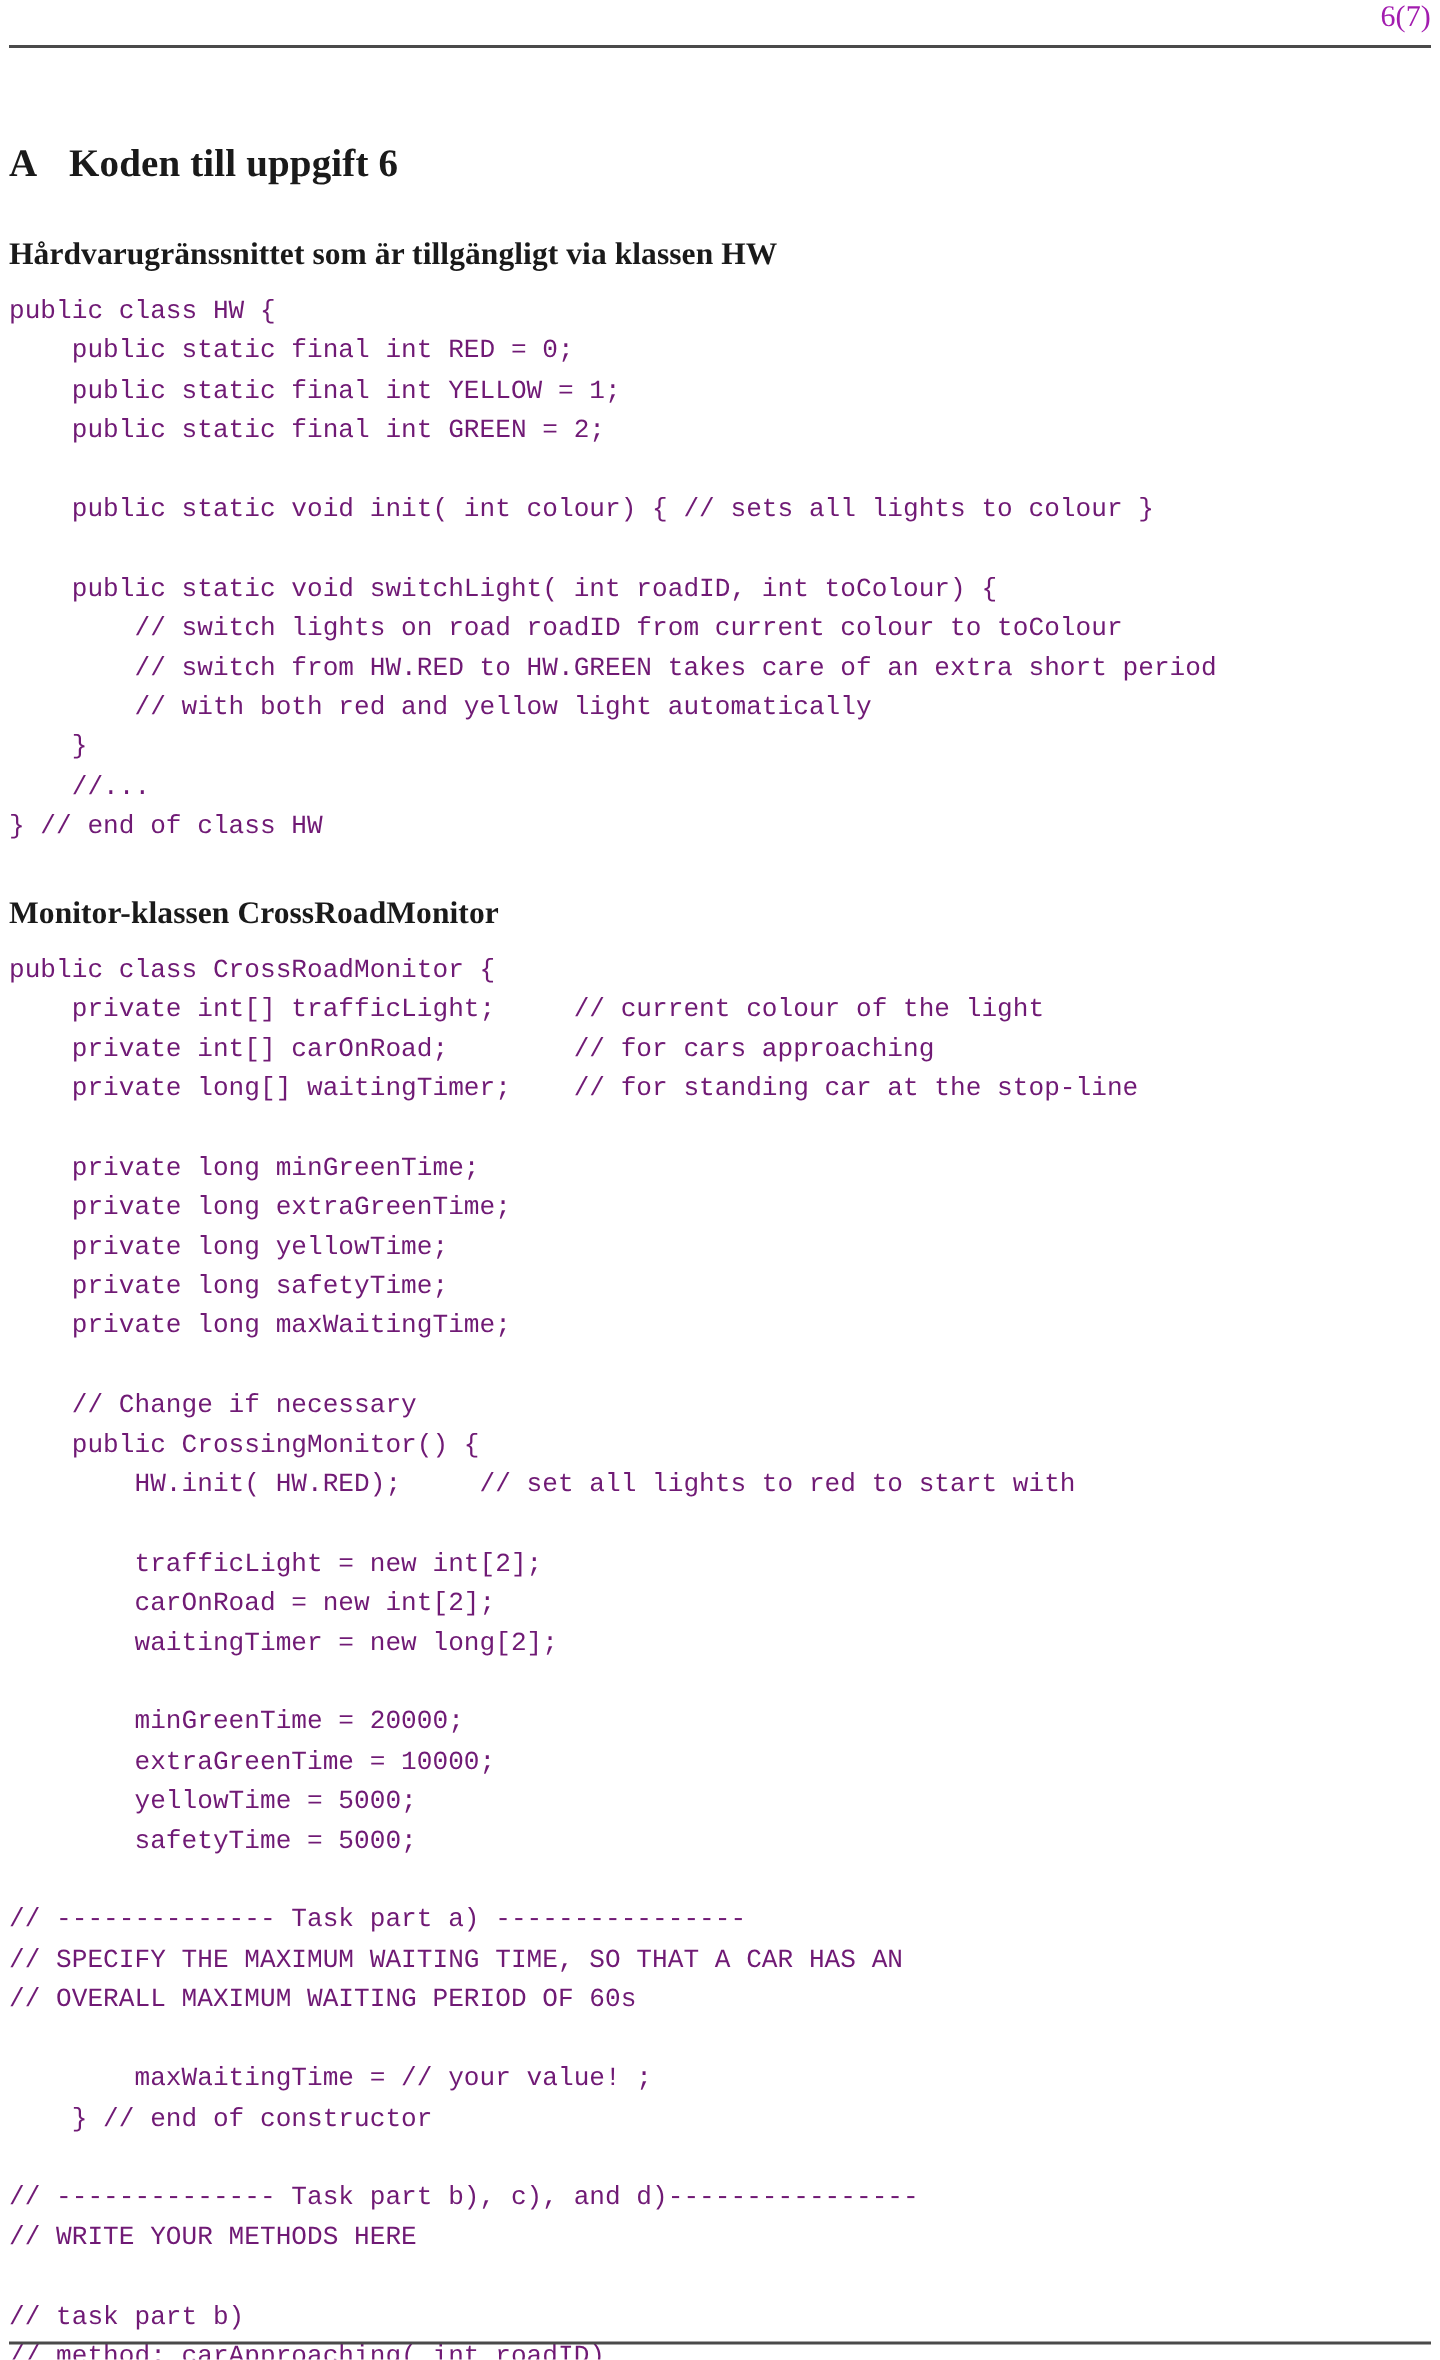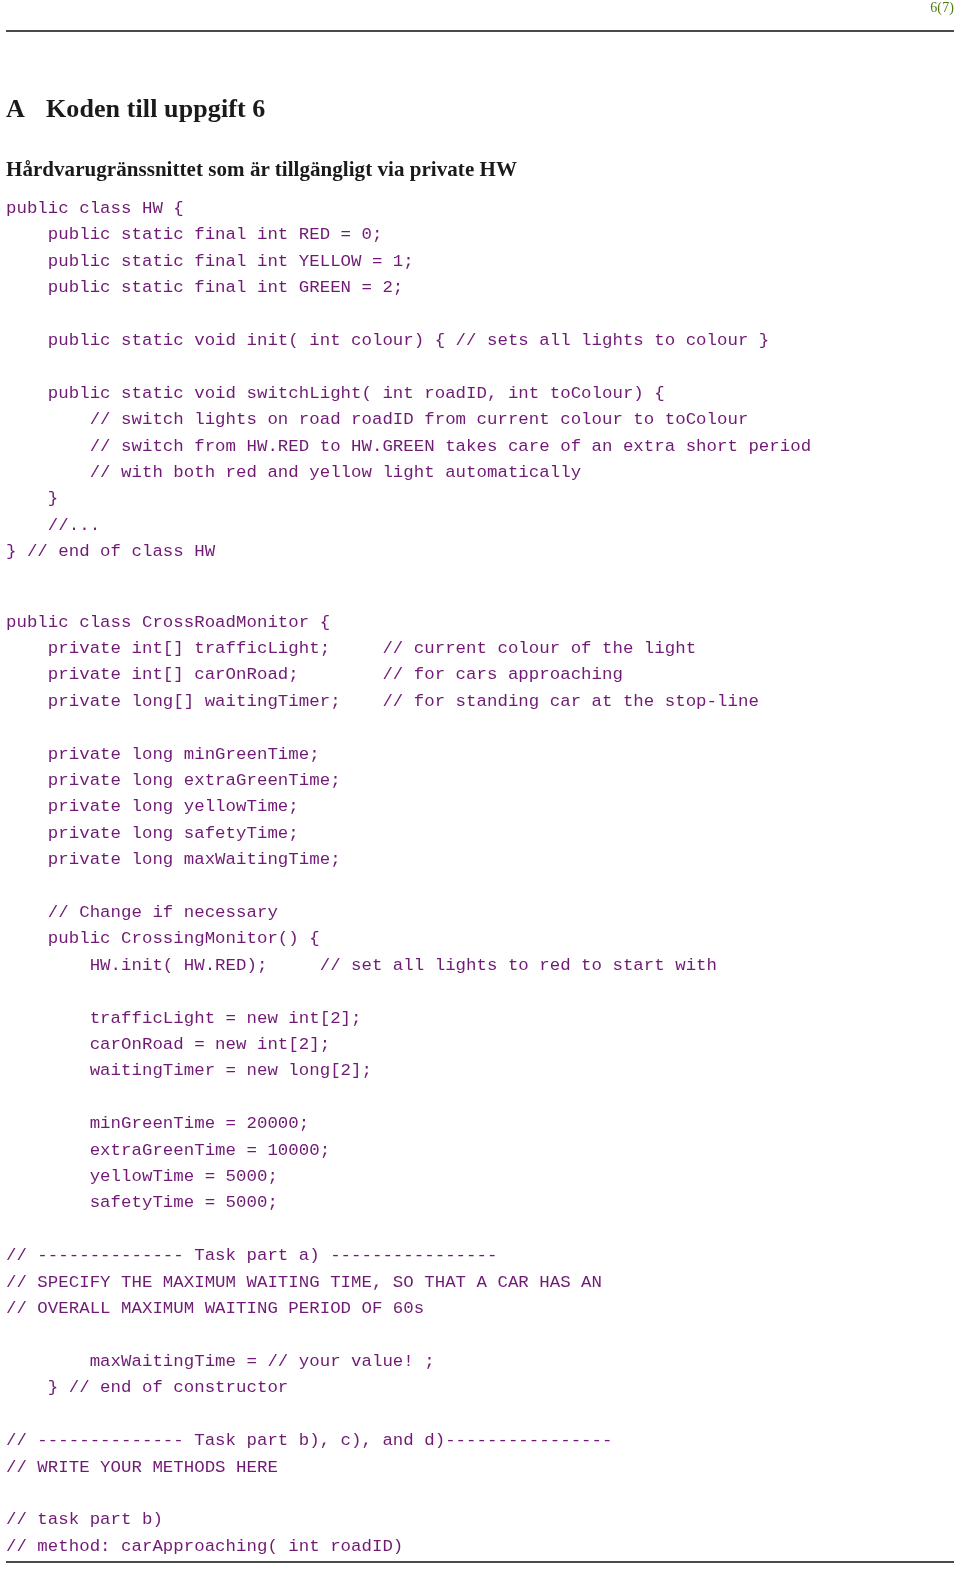--- a/index.html
+++ b/index.html
@@ -29,23 +29,23 @@
     top: 0;
     left: 6px;
     right: 6px;
     height: 34px;
   }
   .page-number {
     position: absolute;
     right: 0;
     top: 1px;
     font-family: "Liberation Serif", "DejaVu Serif", serif;
-    font-size: 14px;
+    font-size: 20px;
     line-height: 1;
-    color: #4d7c0f;
+    color: #a21caf;
     letter-spacing: 0.1px;
   }
   .header-rule {
     position: absolute;
     left: 0;
     right: 0;
     top: 30px;
     height: 2px;
     background: #4a4a4a;
   }
@@ -122,41 +122,42 @@
   </div>
 
   <div class="content">
 
     <h1 class="section-title">
       <span class="sec-letter">A</span><span>Koden till uppgift 6</span>
     </h1>
 
     <div class="gap-title-to-sub"></div>
 
-    <h2 class="sub-title">Hårdvarugränssnittet som är tillgängligt via private HW</h2>
+    <h2 class="sub-title">Hårdvarugränssnittet som är tillgängligt via klassen HW</h2>
 
     <div class="gap-sub-to-code"></div>
 
     <pre class="code">public class HW {
     public static final int RED = 0;
     public static final int YELLOW = 1;
     public static final int GREEN = 2;
 
     public static void init( int colour) { // sets all lights to colour }
 
     public static void switchLight( int roadID, int toColour) {
         // switch lights on road roadID from current colour to toColour
         // switch from HW.RED to HW.GREEN takes care of an extra short period
         // with both red and yellow light automatically
     }
     //...
 } // end of class HW</pre>
 
     <div class="gap-code-to-sub"></div>
 
+    <h2 class="sub-title">Monitor-klassen CrossRoadMonitor</h2>
 
     <div class="gap-sub-to-code"></div>
 
     <pre class="code">public class CrossRoadMonitor {
     private int[] trafficLight;     // current colour of the light
     private int[] carOnRoad;        // for cars approaching
     private long[] waitingTimer;    // for standing car at the stop-line
 
     private long minGreenTime;
     private long extraGreenTime;

